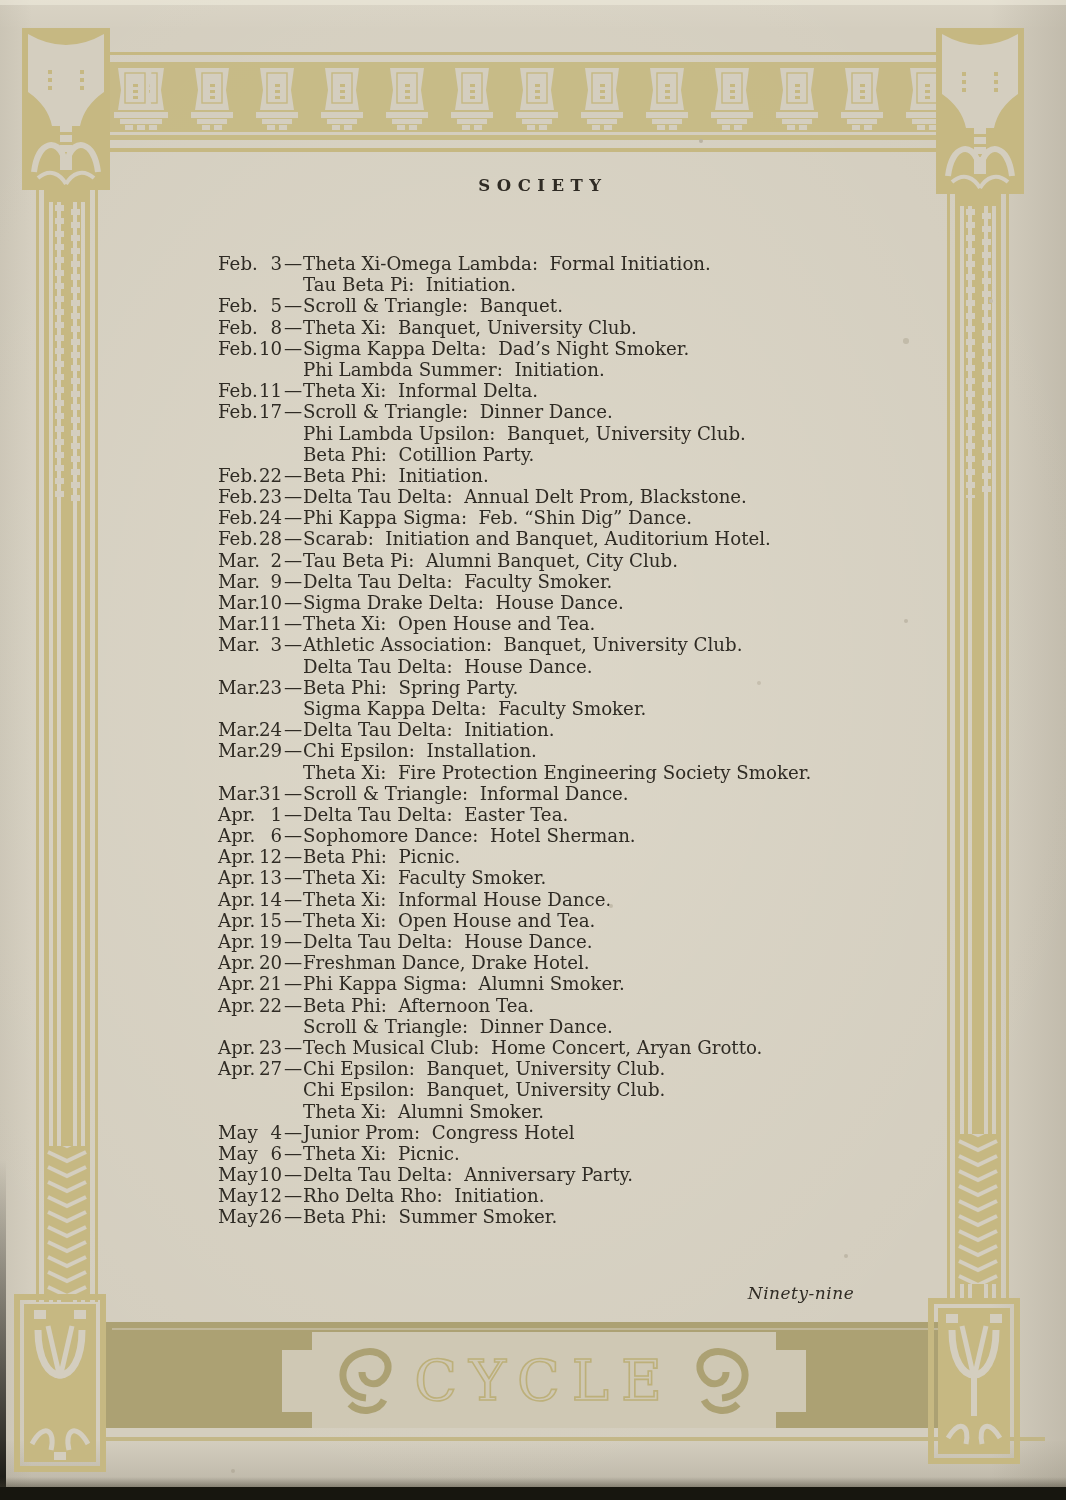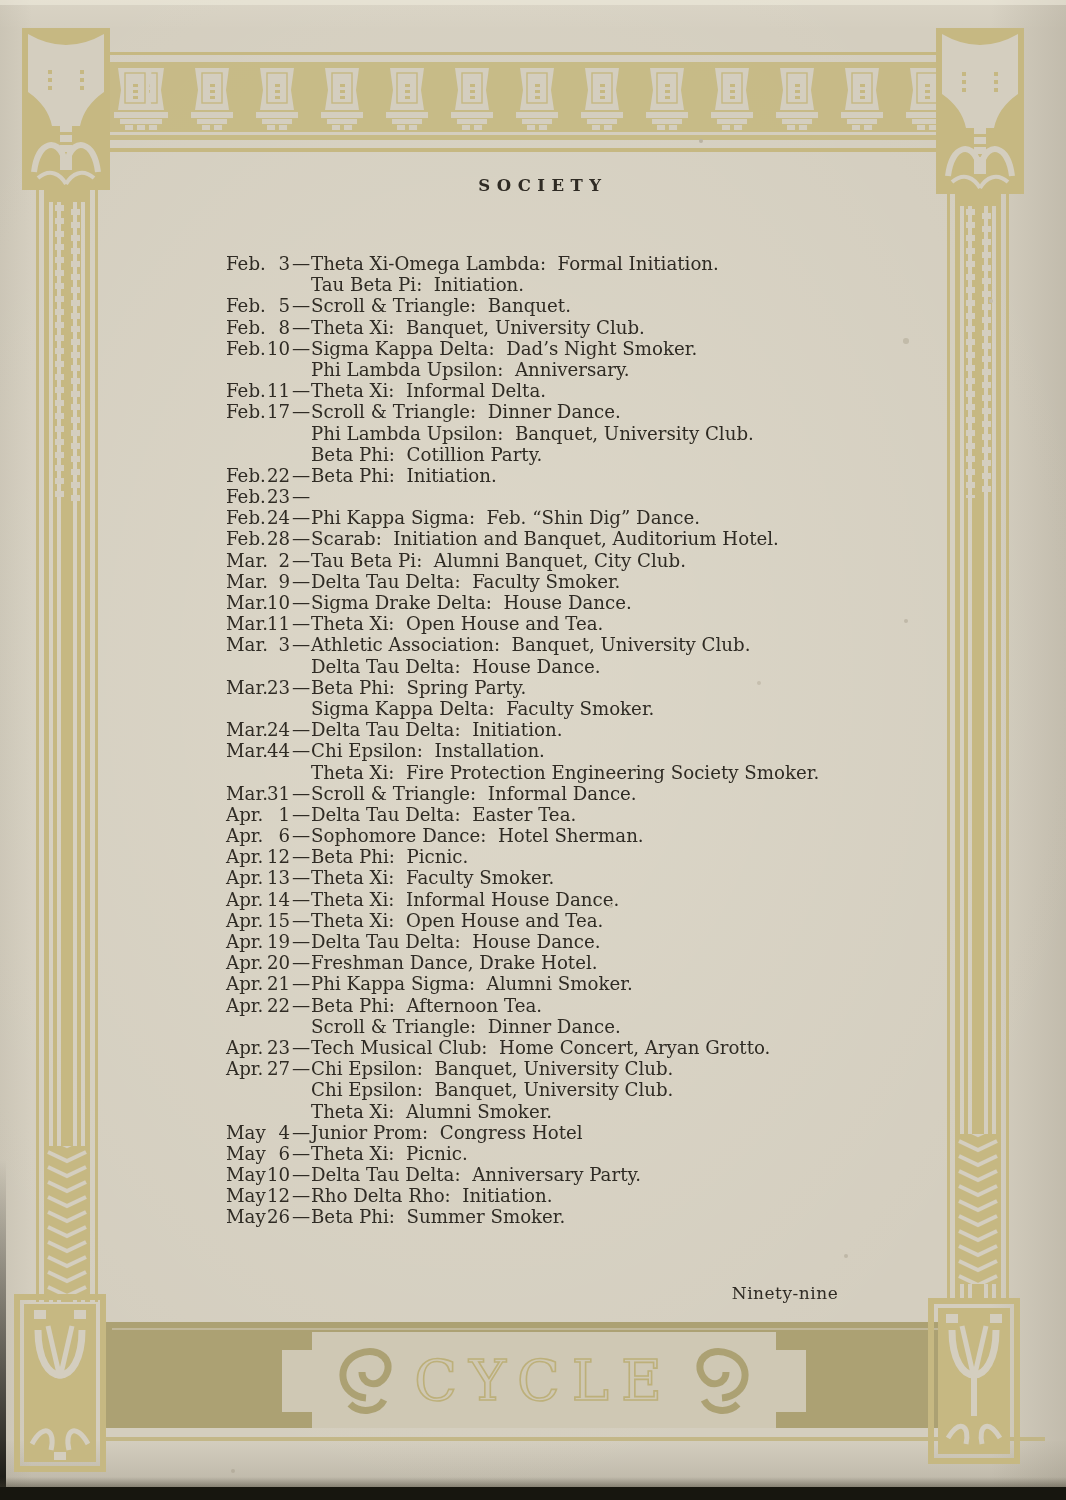--- a/index.html
+++ b/index.html
@@ -24,29 +24,29 @@
 
   .orn{position:absolute;pointer-events:none;}
   .underline{position:absolute;left:104px;top:1437px;width:941px;height:4px;background:#c0b37e;opacity:.85;}
 
   .title{
     position:absolute;left:12px;top:176px;width:1062px;text-align:center;
     color:#2f2b24;font-size:16.5px;font-weight:bold;letter-spacing:6.5px;
   }
   .events{position:absolute;left:218px;top:253px;width:660px;color:#2f2b24;}
   .row{display:flex;height:21.2px;line-height:21.2px;font-size:18.2px;white-space:pre;}
-  .row .m{width:41px;margin-left:8px;}
+  .row .m{width:41px;}
   .row .d{width:23px;text-align:right;}
   .row .dash{width:21px;text-align:center;letter-spacing:-1px;}
   .row.cont .dash{visibility:hidden;}
   .row .t{flex:1;white-space:pre;}
 
   .pageno{
-    position:absolute;left:700px;top:1283px;width:170px;text-align:center;
-    color:#2f2b24;font-size:17px;letter-spacing:.5px;
+    position:absolute;left:716px;top:1283px;width:170px;text-align:center;
+    color:#2f2b24;font-style:italic;font-size:17px;letter-spacing:.5px;
   }
 
   
   .edge-bottom{position:absolute;left:0;bottom:0;width:1066px;height:13px;background:#17160f;}
   .edge-bottom-fade{position:absolute;left:0;bottom:13px;width:1066px;height:10px;background:linear-gradient(to top,rgba(70,66,52,.45),rgba(0,0,0,0));}
   .edge-left-dark{position:absolute;left:0;bottom:0;width:6px;height:340px;background:linear-gradient(to top,#14130e,rgba(20,19,14,0));}
   .edge-top-light{position:absolute;left:0;top:0;width:1066px;height:5px;background:rgba(240,236,222,.55);}
   .noise{position:absolute;left:0;top:0;width:2px;height:2px;background:transparent;border-radius:50%;
     box-shadow: 700px 140px 0 1px #bab3a2, 905px 620px 0 1px #c0b9a8, 845px 1255px 0 1px #bfb8a7,
                 610px 905px 0 1px #c2bbaa, 232px 1470px 0 1px #b5ae9d, 990px 300px 0 1px #c4bdac,
@@ -238,39 +238,39 @@
   </svg>
 
   <div class="title">SOCIETY</div>
 
   <div class="events">
       <div class="row"><span class="m">Feb.</span><span class="d">3</span><span class="dash">—</span><span class="t">Theta Xi-Omega Lambda:  Formal Initiation.</span></div>
       <div class="row cont"><span class="m"></span><span class="d"></span><span class="dash">—</span><span class="t">Tau Beta Pi:  Initiation.</span></div>
       <div class="row"><span class="m">Feb.</span><span class="d">5</span><span class="dash">—</span><span class="t">Scroll &amp; Triangle:  Banquet.</span></div>
       <div class="row"><span class="m">Feb.</span><span class="d">8</span><span class="dash">—</span><span class="t">Theta Xi:  Banquet, University Club.</span></div>
       <div class="row"><span class="m">Feb.</span><span class="d">10</span><span class="dash">—</span><span class="t">Sigma Kappa Delta:  Dad’s Night Smoker.</span></div>
-      <div class="row cont"><span class="m"></span><span class="d"></span><span class="dash">—</span><span class="t">Phi Lambda Upsilon:  Anniversary.</span></div>
+      <div class="row cont"><span class="m"></span><span class="d"></span><span class="dash">—</span><span class="t">Phi Lambda Summer:  Initiation.</span></div>
       <div class="row"><span class="m">Feb.</span><span class="d">11</span><span class="dash">—</span><span class="t">Theta Xi:  Informal Delta.</span></div>
       <div class="row"><span class="m">Feb.</span><span class="d">17</span><span class="dash">—</span><span class="t">Scroll &amp; Triangle:  Dinner Dance.</span></div>
       <div class="row cont"><span class="m"></span><span class="d"></span><span class="dash">—</span><span class="t">Phi Lambda Upsilon:  Banquet, University Club.</span></div>
       <div class="row cont"><span class="m"></span><span class="d"></span><span class="dash">—</span><span class="t">Beta Phi:  Cotillion Party.</span></div>
       <div class="row"><span class="m">Feb.</span><span class="d">22</span><span class="dash">—</span><span class="t">Beta Phi:  Initiation.</span></div>
-      <div class="row"><span class="m">Feb.</span><span class="d">23</span><span class="dash">—</span></div>
+      <div class="row"><span class="m">Feb.</span><span class="d">23</span><span class="dash">—</span><span class="t">Delta Tau Delta:  Annual Delt Prom, Blackstone.</span></div>
       <div class="row"><span class="m">Feb.</span><span class="d">24</span><span class="dash">—</span><span class="t">Phi Kappa Sigma:  Feb. “Shin Dig” Dance.</span></div>
       <div class="row"><span class="m">Feb.</span><span class="d">28</span><span class="dash">—</span><span class="t">Scarab:  Initiation and Banquet, Auditorium Hotel.</span></div>
       <div class="row"><span class="m">Mar.</span><span class="d">2</span><span class="dash">—</span><span class="t">Tau Beta Pi:  Alumni Banquet, City Club.</span></div>
       <div class="row"><span class="m">Mar.</span><span class="d">9</span><span class="dash">—</span><span class="t">Delta Tau Delta:  Faculty Smoker.</span></div>
       <div class="row"><span class="m">Mar.</span><span class="d">10</span><span class="dash">—</span><span class="t">Sigma Drake Delta:  House Dance.</span></div>
       <div class="row"><span class="m">Mar.</span><span class="d">11</span><span class="dash">—</span><span class="t">Theta Xi:  Open House and Tea.</span></div>
       <div class="row"><span class="m">Mar.</span><span class="d">3</span><span class="dash">—</span><span class="t">Athletic Association:  Banquet, University Club.</span></div>
       <div class="row cont"><span class="m"></span><span class="d"></span><span class="dash">—</span><span class="t">Delta Tau Delta:  House Dance.</span></div>
       <div class="row"><span class="m">Mar.</span><span class="d">23</span><span class="dash">—</span><span class="t">Beta Phi:  Spring Party.</span></div>
       <div class="row cont"><span class="m"></span><span class="d"></span><span class="dash">—</span><span class="t">Sigma Kappa Delta:  Faculty Smoker.</span></div>
       <div class="row"><span class="m">Mar.</span><span class="d">24</span><span class="dash">—</span><span class="t">Delta Tau Delta:  Initiation.</span></div>
-      <div class="row"><span class="m">Mar.</span><span class="d">44</span><span class="dash">—</span><span class="t">Chi Epsilon:  Installation.</span></div>
+      <div class="row"><span class="m">Mar.</span><span class="d">29</span><span class="dash">—</span><span class="t">Chi Epsilon:  Installation.</span></div>
       <div class="row cont"><span class="m"></span><span class="d"></span><span class="dash">—</span><span class="t">Theta Xi:  Fire Protection Engineering Society Smoker.</span></div>
       <div class="row"><span class="m">Mar.</span><span class="d">31</span><span class="dash">—</span><span class="t">Scroll &amp; Triangle:  Informal Dance.</span></div>
       <div class="row"><span class="m">Apr.</span><span class="d">1</span><span class="dash">—</span><span class="t">Delta Tau Delta:  Easter Tea.</span></div>
       <div class="row"><span class="m">Apr.</span><span class="d">6</span><span class="dash">—</span><span class="t">Sophomore Dance:  Hotel Sherman.</span></div>
       <div class="row"><span class="m">Apr.</span><span class="d">12</span><span class="dash">—</span><span class="t">Beta Phi:  Picnic.</span></div>
       <div class="row"><span class="m">Apr.</span><span class="d">13</span><span class="dash">—</span><span class="t">Theta Xi:  Faculty Smoker.</span></div>
       <div class="row"><span class="m">Apr.</span><span class="d">14</span><span class="dash">—</span><span class="t">Theta Xi:  Informal House Dance.</span></div>
       <div class="row"><span class="m">Apr.</span><span class="d">15</span><span class="dash">—</span><span class="t">Theta Xi:  Open House and Tea.</span></div>
       <div class="row"><span class="m">Apr.</span><span class="d">19</span><span class="dash">—</span><span class="t">Delta Tau Delta:  House Dance.</span></div>
       <div class="row"><span class="m">Apr.</span><span class="d">20</span><span class="dash">—</span><span class="t">Freshman Dance, Drake Hotel.</span></div>

